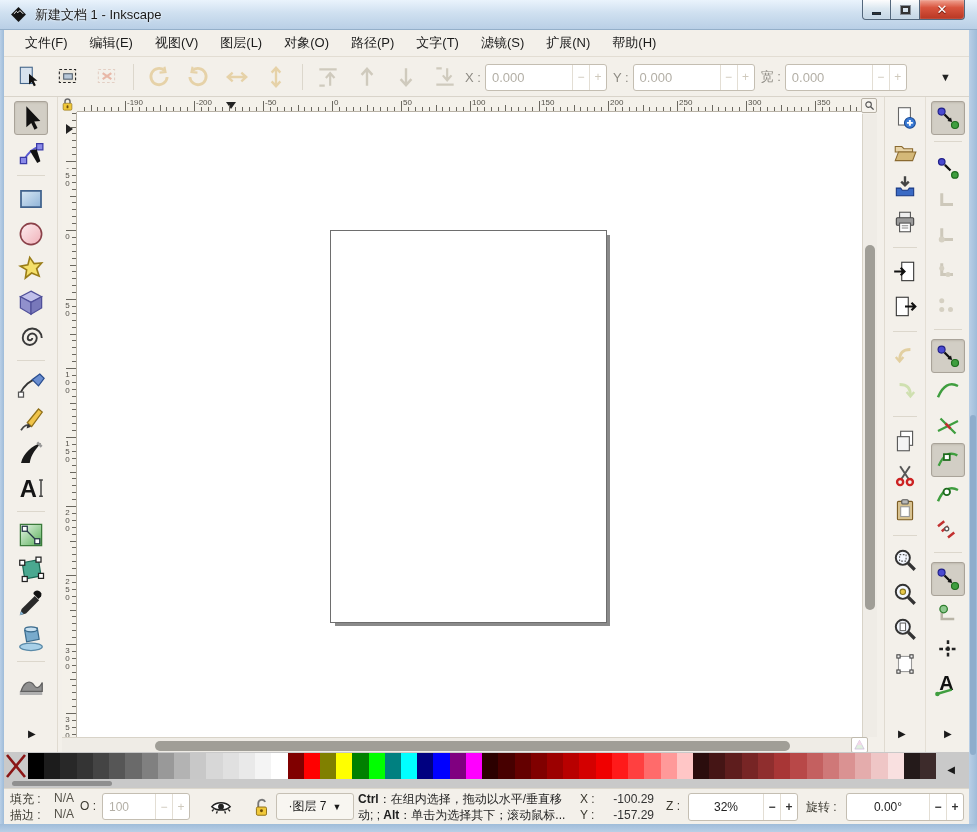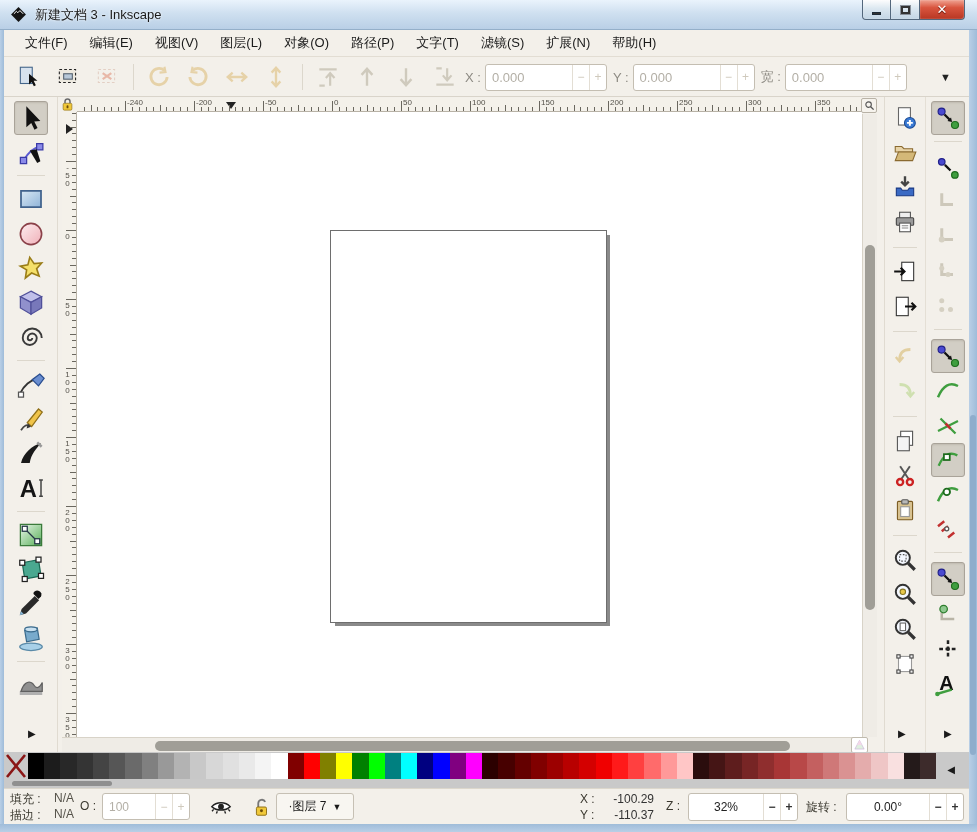--- a/index.html
+++ b/index.html
@@ -93,21 +93,21 @@
   .coordnum{position:absolute;width:54px;text-align:right;color:#333;}
 </style>
 </head>
 <body>
 
 <div id="titlebar">
   <span id="title-icon"><svg viewBox="0 0 24 24">
         <path d="M12 1.5 L22.5 12 12 22.5 1.5 12 Z" fill="#141414"></path>
         <path d="M5.5 11 L9 7.5 l2 2 L14 6.5 l4.5 4.5" fill="none" stroke="#fff" stroke-width="1.4"></path>
       </svg></span>
-  <span id="title-text">新建文档 3 - Inkscape</span>
+  <span id="title-text">新建文档 1 - Inkscape</span>
   <div id="winbtns">
     <div class="winbtn" id="btn-min">
         <span class="bar"></span>
       </div>
     <div class="winbtn" id="btn-max">
         <span class="box"></span>
       </div>
     <div class="winbtn" id="btn-close">
         <span class="x">✕</span>
       </div>
@@ -410,21 +410,21 @@
     <div class="htick" style="left: 717.3px;"></div>
     <div class="htick" style="left: 724.2px;"></div>
     <div class="htick" style="left: 731.1px;"></div>
     <div class="htick major" style="left: 738px;"></div>
     <div class="htick" style="left: 744.9px;"></div>
     <div class="htick" style="left: 751.8px;"></div>
     <div class="htick" style="left: 758.7px;"></div>
     <div class="htick" style="left: 765.6px;"></div>
     <div class="htick med" style="left: 772.5px;"></div>
     <div class="htick" style="left: 779.4px;"></div>
-    <div class="hlab" style="left: 50px;">-240</div>
+    <div class="hlab" style="left: 50px;">-190</div>
     <div class="hlab" style="left: 119px;">-200</div>
     <div class="hlab" style="left: 188px;">-50</div>
     <div class="hlab" style="left: 257px;">0</div>
     <div class="hlab" style="left: 326px;">50</div>
     <div class="hlab" style="left: 395px;">100</div>
     <div class="hlab" style="left: 464px;">150</div>
     <div class="hlab" style="left: 533px;">200</div>
     <div class="hlab" style="left: 602px;">250</div>
     <div class="hlab" style="left: 671px;">300</div>
     <div class="hlab" style="left: 740px;">350</div>
@@ -795,24 +795,27 @@
       </svg></span>
   <span class="sb sb-ico" id="sb-lock"><svg viewBox="0 0 24 24">
         <path d="M9 12 V8 a4 4 0 0 1 7.6-1.6" fill="none" stroke="#777" stroke-width="2"></path>
         <rect x="7" y="12" width="11" height="9" rx="1.5" fill="#f0c83a" stroke="#8a6a10"></rect>
         <circle cx="12.5" cy="16" r="1.6" fill="#6a4a08"></circle>
       </svg></span>
   <div id="sb-layerbtn">
     <span>·图层 7</span>
     <span class="dd">▼</span>
   </div>
+  <div id="sb-hint">
+    <b>Ctrl</b><span>：在组内选择，拖动以水平/垂直移</span><span>动; ; </span><b>Alt</b><span>：单击为选择其下；滚动鼠标...</span>
+  </div>
   <span class="sb sblab" style="left:576px;top:3px;">X :</span>
   <span class="sb coordnum" style="left:596px;top:3px;">-100.29</span>
   <span class="sb sblab" style="left:576px;top:19px;">Y :</span>
-  <span class="sb coordnum" style="left:596px;top:19px;">-110.37</span>
+  <span class="sb coordnum" style="left:596px;top:19px;">-157.29</span>
   <span class="sb sblab" style="left:662px;top:10px;">Z :</span>
   <div class="sb spin enabled" style="left:684px;top:4px;width:110px;height:28px;">
     <span class="val" style="flex:1">32%</span>
     <span class="sbtn">−</span>
     <span class="sbtn">+</span>
   </div>
   <span class="sb sblab" style="left:802px;top:10px;">旋转 :</span>
   <div class="sb spin enabled" style="left:842px;top:4px;width:118px;height:28px;">
     <span class="val" style="flex:1">0.00°</span>
     <span class="sbtn">−</span>

